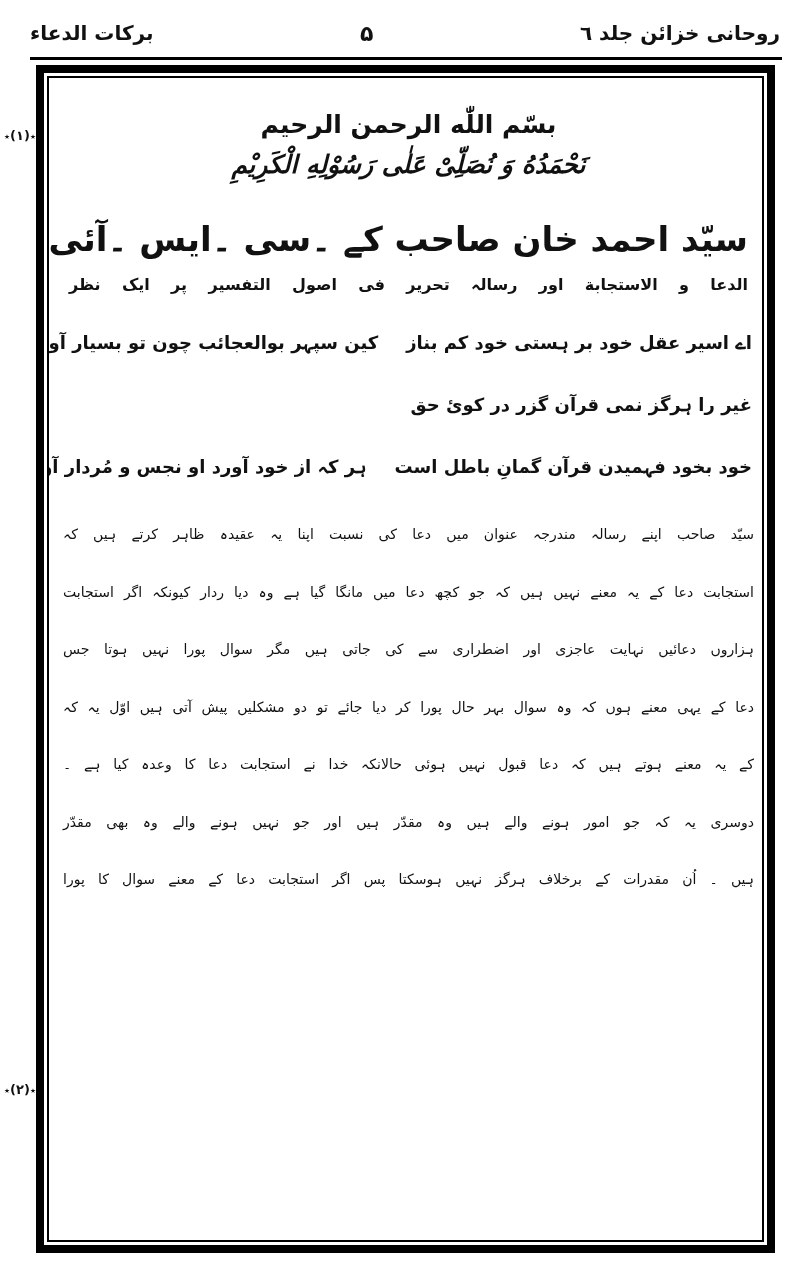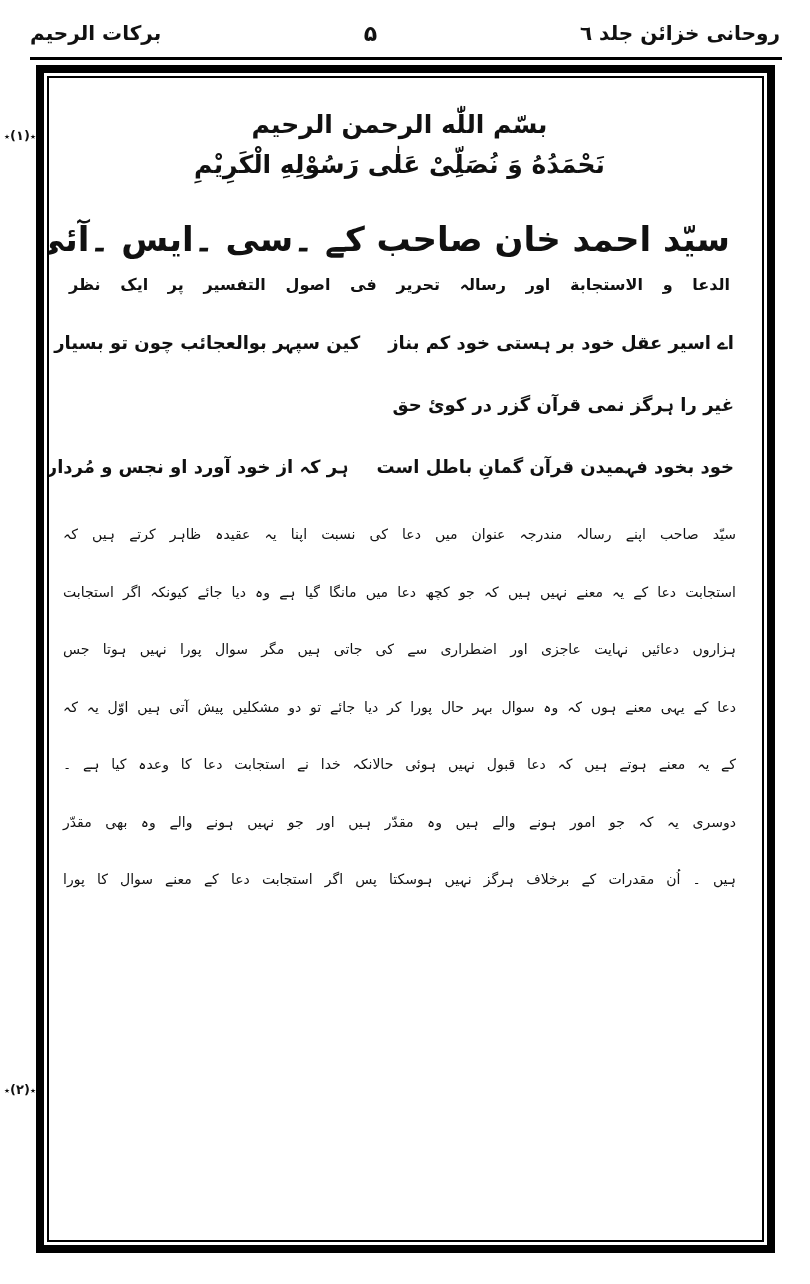--- a/index.html
+++ b/index.html
@@ -72,33 +72,33 @@
     border: 8px solid #000;
     box-sizing: border-box;
     padding: 3px;
     background: #fff;
   }
   .frame-inner {
     width: 100%;
     height: 100%;
     border: 2px solid #000;
     box-sizing: border-box;
-    padding: 18px 26px 6px 14px;
+    padding: 18px 8px 6px 14px;
     overflow: hidden;
   }
 
   
   .bismillah, .hamd {
     text-align: center;
     font-weight: bold;
     font-size: 25px;
     line-height: 1.2;
   }
   .bismillah { margin: 14px 0 10px 0; }
-  .hamd      { margin: 4px 0 34px 0; }
+  .hamd      { margin: 4px 0 34px 0; font-style: italic; }
 
   
   .main-title {
     margin: 22px 6px 10px 6px;
     font-size: 34px;
     font-weight: bold;
     text-align: justify;
     text-align-last: justify;
     line-height: 1.5;
     white-space: nowrap;
@@ -136,21 +136,21 @@
   }
 </style>
 </head>
 <body>
 
 <div class="screen">
 
   <div class="page-header">
     <span class="volume-title">روحانی خزائن جلد ٦</span>
     <span class="page-number">۵</span>
-    <span class="book-title">برکات الرحیم</span>
+    <span class="book-title">برکات الدعاء</span>
   </div>
   <div class="header-rule"></div>
 
   <div class="margin-marker m1">
     <span class="ornament">٭</span><span>(۱)</span><span class="ornament">٭</span>
   </div>
   <div class="margin-marker m2">
     <span class="ornament">٭</span><span>(۲)</span><span class="ornament">٭</span>
   </div>
 
@@ -172,21 +172,21 @@
           <span class="hemistich">غیر را ہرگز نمی قرآن گزر در کوئ حق</span>
         </div>
         <div class="poetry-line">
           <span class="hemistich">خود بخود فہمیدن قرآن گمانِ باطل است</span>
           <span class="hemistich">ہر کہ از خود آورد او نجس و مُردار آورد</span>
         </div>
       </div>
 
       <div class="prose">
         <p class="prose-line">سیّد صاحب اپنے رسالہ مندرجہ عنوان میں دعا کی نسبت اپنا یہ عقیدہ ظاہر کرتے ہیں کہ</p>
-        <p class="prose-line">استجابت دعا کے یہ معنے نہیں ہیں کہ جو کچھ دعا میں مانگا گیا ہے وہ دیا جائے کیونکہ اگر استجابت</p>
+        <p class="prose-line">استجابت دعا کے یہ معنے نہیں ہیں کہ جو کچھ دعا میں مانگا گیا ہے وہ دیا ردار کیونکہ اگر استجابت</p>
         <p class="prose-line">ہزاروں دعائیں نہایت عاجزی اور اضطراری سے کی جاتی ہیں مگر سوال پورا نہیں ہوتا جس</p>
         <p class="prose-line">دعا کے یہی معنے ہوں کہ وہ سوال بہر حال پورا کر دیا جائے تو دو مشکلیں پیش آتی ہیں اوّل یہ کہ</p>
         <p class="prose-line">کے یہ معنے ہوتے ہیں کہ دعا قبول نہیں ہوئی حالانکہ خدا نے استجابت دعا کا وعدہ کیا ہے ۔</p>
         <p class="prose-line">دوسری یہ کہ جو امور ہونے والے ہیں وہ مقدّر ہیں اور جو نہیں ہونے والے وہ بھی مقدّر</p>
         <p class="prose-line">ہیں ۔ اُن مقدرات کے برخلاف ہرگز نہیں ہوسکتا پس اگر استجابت دعا کے معنے سوال کا پورا</p>
 
       </div>
 
     </div>
   </div>

